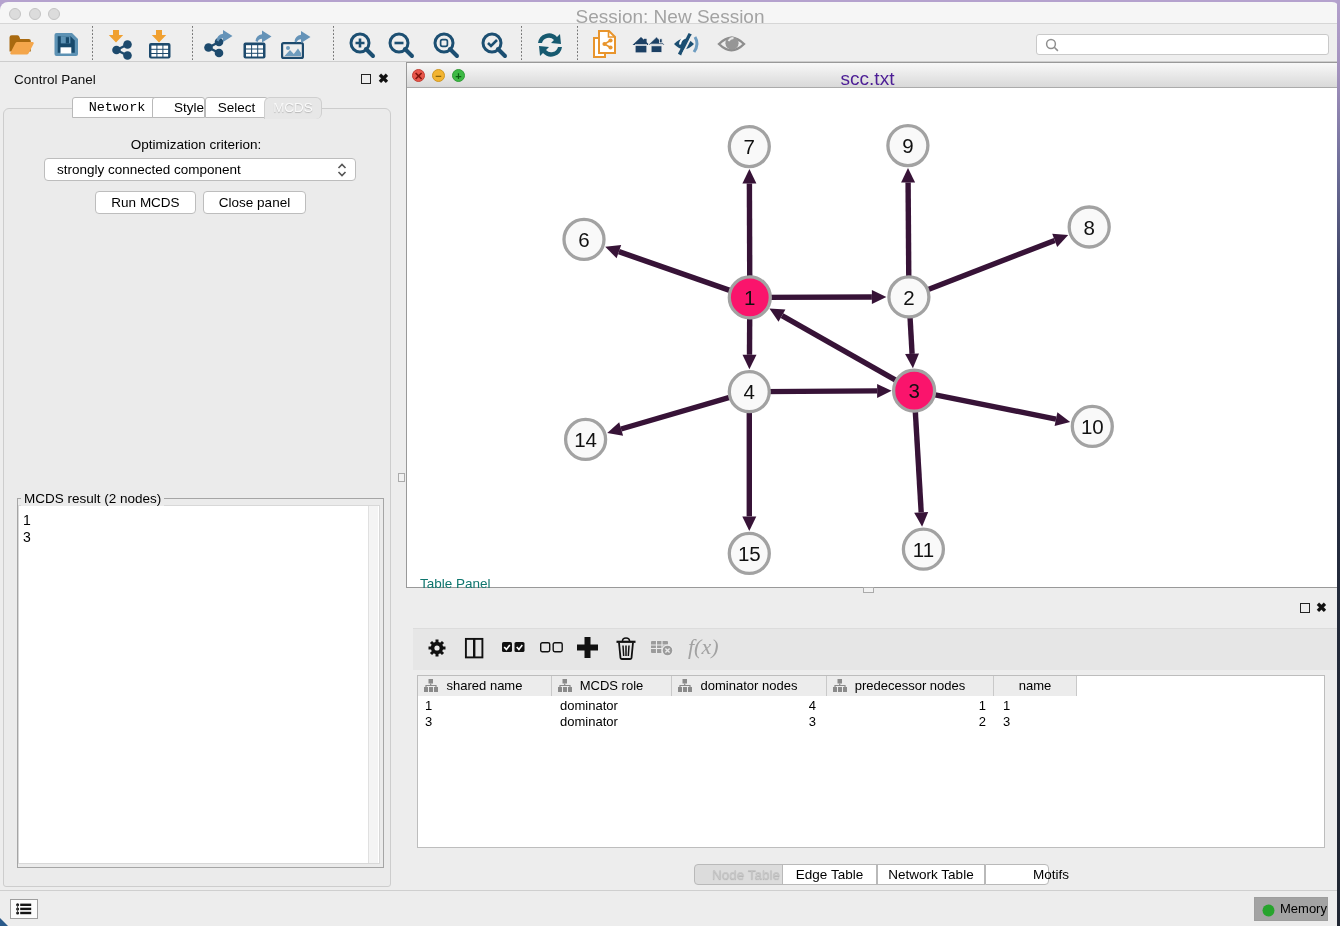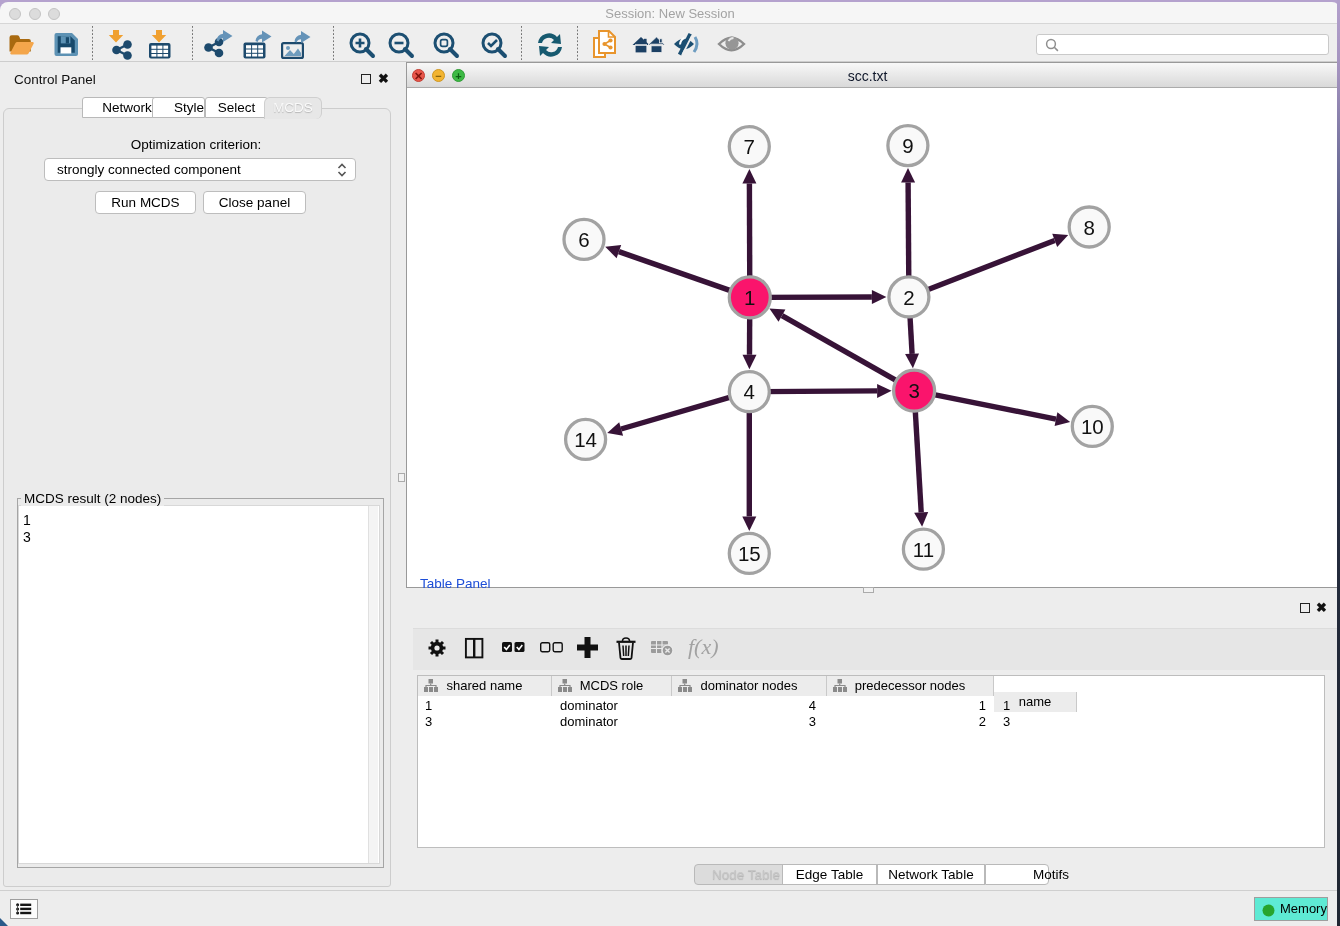--- a/index.html
+++ b/index.html
@@ -2,21 +2,21 @@
 <html><head>
 <meta charset="utf-8">
 <style>
 * { margin:0; padding:0; box-sizing:border-box; }
 html,body { width:1340px; height:926px; overflow:hidden; }
 body { font-family:"Liberation Sans", sans-serif; background:#ededed; position:relative; }
 .abs { position:absolute; }
 #purple { top:0; left:0; width:1340px; height:12px; background:#b5a2ce; }
 #titlebar { top:2px; left:0; width:1340px; height:21px; background:#f6f6f6; border-radius:8px 8px 0 0; }
 .dot { position:absolute; top:5.5px; width:12px; height:12px; border-radius:50%; background:#dcdcdc; border:1px solid #c4c4c4; }
-#title { top:6px; left:0; width:1340px; text-align:center; font-size:13px; color:#a3a3a3; }
+#title { top:6px; left:0; width:1340px; text-align:center; font-size:19px; color:#a3a3a3; }
 #toolbar { top:23px; left:0; width:1340px; height:39px; background:#eeeeee; border-top:1px solid #d6d6d6; border-bottom:1px solid #cdcdcd; }
 .sep { position:absolute; top:26px; width:1px; height:34px; background-image:linear-gradient(#747474 38%, transparent 38%); background-size:1px 3.6px; }
 #search { top:34px; left:1036px; width:293px; height:21px; background:#fff; border:1px solid #c9c9c9; border-radius:3px; }
 
 #cp-head { top:62px; left:0; width:392px; height:32px; background:#ededed; }
 #cp-title { top:72px; left:14px; font-size:13.5px; color:#111; }
 .winbtn-sq { position:absolute; width:10px; height:10px; border:1.5px solid #222; }
 .winbtn-x { position:absolute; font-size:13px; font-weight:bold; color:#111; }
 .tab { position:absolute; top:97px; height:21px; background:#fff; border:1px solid #b9b9b9; border-radius:3px 3px 0 0; font-size:13.5px; text-align:center; line-height:20px; color:#000; z-index:3; }
 .tabsel { background:#e7e7e7; color:#fafafa; border-color:#cfcfcf; border-radius:6px 6px 6px 0; text-shadow:0 1px 1px #b5b5b5; border-bottom:none; height:22px; }
@@ -25,29 +25,29 @@
 #combo { top:158px; left:44px; width:312px; height:23px; background:#fff; border:1px solid #bdbdbd; border-radius:4px; font-size:13.5px; line-height:21px; padding-left:12px; color:#000; }
 .btn { position:absolute; height:23px; background:#fff; border:1px solid #bdbdbd; border-radius:4px; font-size:13.5px; text-align:center; line-height:21px; color:#000; }
 #fieldset { top:498px; left:17px; width:367px; height:370px; border:1px solid #a5a5a5; }
 #fieldlegend { top:491px; left:21px; background:#ebebeb; padding:0 3px; font-size:13.5px; color:#000; }
 #fieldwhite { top:505px; left:18px; width:362px; height:359px; background:#fff; border:1px solid #d8d8d8; }
 #scrollstrip { top:506px; left:368px; width:10px; height:357px; background:#f4f4f4; border-left:1px solid #e0e0e0; }
 #mcdsvals { top:512px; left:23px; font-size:14px; color:#000; line-height:16.5px; }
 
 #statusbar { top:890px; left:0; width:1340px; height:36px; background:#ededed; border-top:1px solid #cfcfcf; }
 #listbtn { top:899px; left:10px; width:28px; height:20px; background:#fcfcfc; border:1px solid #9f9f9f; }
-#membtn { top:897px; left:1254px; width:74px; height:24px; background:#5eead4; border:1px solid #9e9e9e; font-size:13px; line-height:22px; text-align:left; padding-left:25px; color:#000; }
+#membtn { top:897px; left:1254px; width:74px; height:24px; background:#a3a3a3; border:1px solid #9e9e9e; font-size:13px; line-height:22px; text-align:left; padding-left:25px; color:#000; }
 
 #netframe { top:62px; left:406px; width:934px; height:526px; border:1px solid #999; border-right:none; background:#fff; }
 #nettitle { top:63px; left:407px; width:933px; height:25px; background:linear-gradient(#f8f8f8, #d9d9d9); border-bottom:1px solid #ababab; }
-#nettext { top:68px; left:401px; width:933px; text-align:center; font-size:14px; color:#0f172a; }
+#nettext { top:68px; left:401px; width:933px; text-align:center; font-size:19px; color:#4c1d95; }
 .tl { position:absolute; top:69px; width:13px; height:13px; border-radius:50%; font-size:11px; font-weight:bold; text-align:center; line-height:13px; }
 
 #tp-head { top:596px; left:406px; width:934px; height:26px; }
-#tp-title { top:576px; left:420px; font-size:13.5px; color:#1d4ed8; }
+#tp-title { top:576px; left:420px; font-size:13.5px; color:#0f766e; }
 #tbl { top:675px; left:417px; width:908px; height:173px; background:#fff; border:1px solid #bdbdbd; }
 .th { position:absolute; top:676px; height:20px; background:#ececec; border-right:1px solid #c9c9c9; font-size:13px; text-align:center; line-height:20px; color:#000; }
 .td { position:absolute; font-size:13px; color:#000; }
 .btab { position:absolute; top:864px; height:21px; background:#ffffff; border:1px solid #b9b9b9; font-size:13.5px; text-align:center; line-height:19px; color:#000; }
 </style>
 </head>
 <body>
 <div class="abs" id="purple"></div>
 <div class="abs" id="titlebar">
   <div class="dot" style="left:9px;"></div>
@@ -206,21 +206,21 @@
   <circle cx="6" cy="6" r="4.4" fill="none" stroke="#8f8f8f" stroke-width="1.5"></circle>
   <path d="M9.3 9.3 l3.6 3.6" stroke="#8f8f8f" stroke-width="1.6"></path>
  </svg>
 </div>
 
 <div class="abs" id="cp-head"></div>
 <div class="abs" id="cp-title">Control Panel</div>
 <div class="winbtn-sq" style="left:361px; top:74px;"></div>
 <div class="winbtn-x" style="left:378px; top:71px;">✖</div>
 <div class="abs" id="cp-body"></div>
-<div class="tab" style="left:82px; width:90px;">Network</div>
+<div class="tab" style="left:72px; width:90px;font-family:Liberation Mono, monospace;">Network</div>
 <div class="tab" style="left:152px; width:53px;text-align:right;">Style</div>
 <div class="tab" style="left:205px; width:63px;">Select</div>
 <div class="tab tabsel" style="left:264px; width:58px;">MCDS</div>
 <div class="abs" id="optlabel">Optimization criterion:</div>
 <div class="abs" id="combo">strongly connected component
   <svg style="position:absolute; right:8px; top:4px;" width="10" height="14" viewBox="0 0 10 14">
     <path d="M1.5 5 L5 1.5 L8.5 5" fill="none" stroke="#555" stroke-width="1.6"></path>
     <path d="M1.5 9 L5 12.5 L8.5 9" fill="none" stroke="#555" stroke-width="1.6"></path>
   </svg>
 </div>
@@ -351,21 +351,21 @@
  <path d="M14.4 8.4 l4.2 4.2 M18.6 8.4 l-4.2 4.2" stroke="#ebebeb" stroke-width="1.4"></path>
 </g>
 
 <text x="271" y="22" font-family="Liberation Serif, serif" font-style="italic" font-size="22" fill="#a2a2a2">f(x)</text>
 </svg>
 <div class="abs" id="tbl"></div>
 <div class="th" style="left:418px; width:134px;">shared name</div>
 <div class="th" style="left:552px; width:120px;">MCDS role</div>
 <div class="th" style="left:672px; width:155px;">dominator nodes</div>
 <div class="th" style="left:827px; width:167px;">predecessor nodes</div>
-<div class="th" style="left:994px; width:83px;margin-top:16px;">name</div>
+<div class="th" style="left:994px; width:83px;">name</div>
 <svg class="abs" style="left:418px; top:676px;" width="660" height="20" viewBox="0 0 660 20">
  <g fill="#8a8a8a">
   <g transform="translate(6,3)">
         <rect x="4.5" y="0" width="4.5" height="4.5"></rect>
         <rect x="0" y="8" width="4" height="5"></rect>
         <rect x="5" y="8" width="4" height="5"></rect>
         <rect x="10" y="8" width="4" height="5"></rect>
         <path d="M6.7 4.5 v2 M2 8 v-1.5 h10 V8" stroke="#8a8a8a" fill="none" stroke-width="1.2"></path>
       </g>
   <g transform="translate(140,3)">

